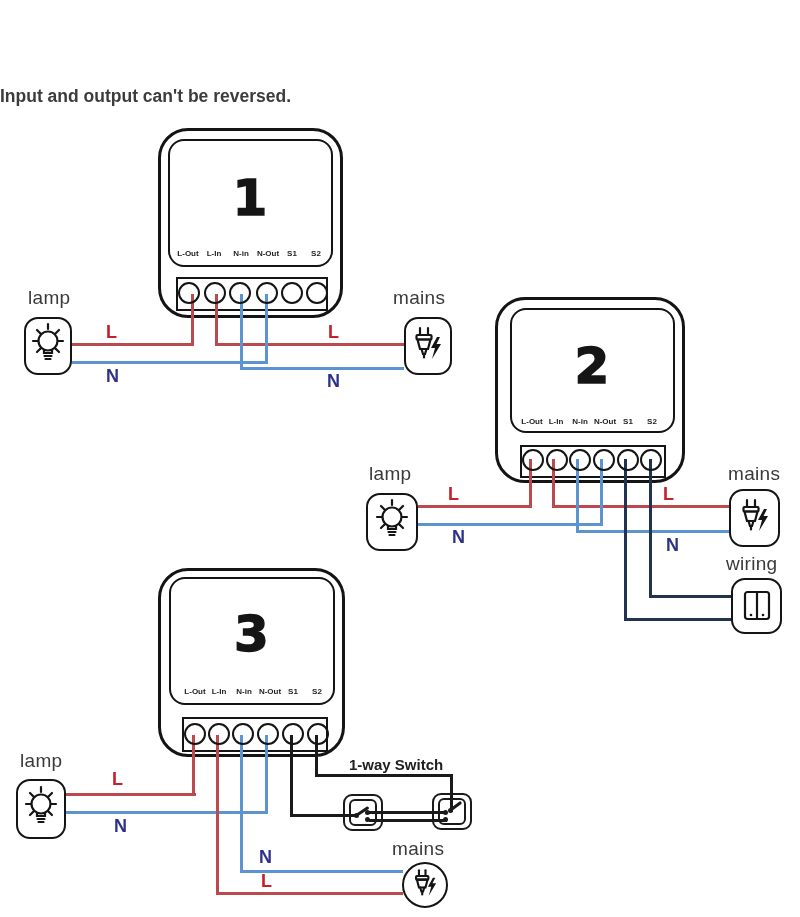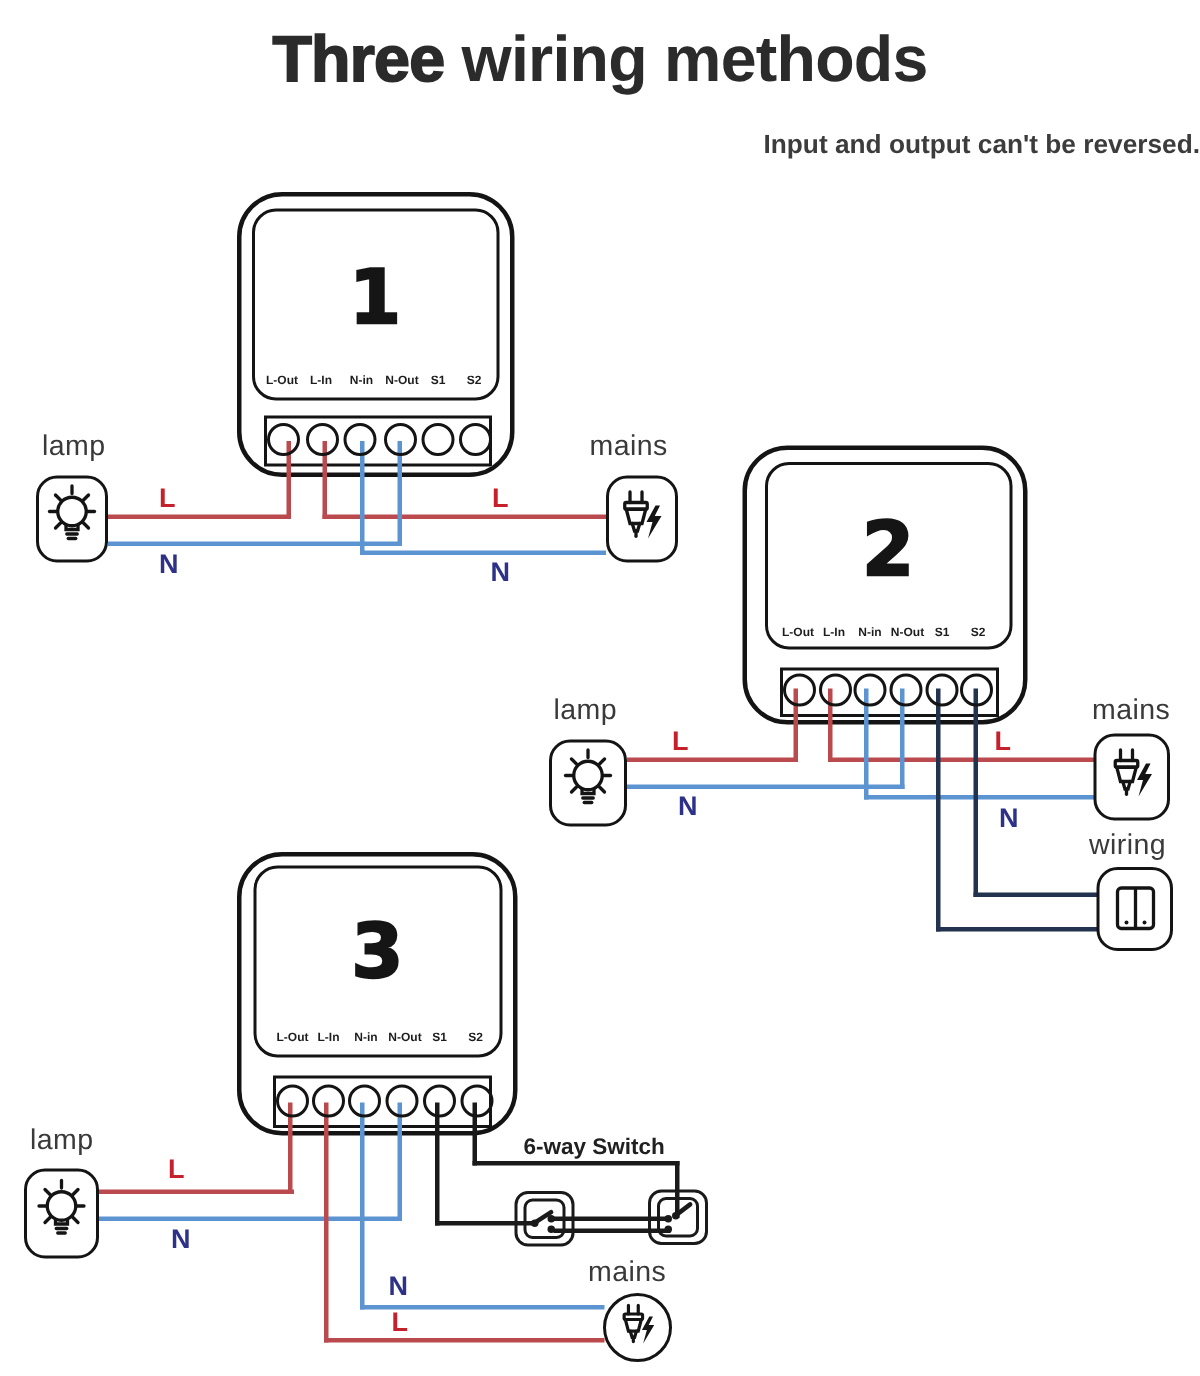--- a/index.html
+++ b/index.html
@@ -3,21 +3,21 @@
 <meta charset="utf-8">
 <style>
   html,body{margin:0;padding:0;background:#fff;}
   .canvas{position:relative;width:800px;height:917px;background:#ffffff;overflow:hidden;
           font-family:"Liberation Sans",sans-serif;}
 
   .title{position:absolute;top:16px;left:0;width:800px;text-align:center;
          font-size:43px;line-height:1.15;color:var(--title-text,#2b2b2b);letter-spacing:-0.5px;}
   .title .t-bold{font-weight:800;-webkit-text-stroke:1.2px var(--title-text,#2b2b2b);}
   .title .t-rest{font-weight:600;}
-  .subtitle{position:absolute;top:86px;left:0;width:800px;text-align:right;
+  .subtitle{position:absolute;top:86px;left:0;width:800px;text-align:left;
             font-size:17.5px;font-weight:700;color:#3c3c3c;}
 
   
   .module{position:absolute;background:#fff;border:3px solid var(--outline,#141414);
           border-radius:30px;box-sizing:border-box;}
   .module-inner{position:absolute;background:#fff;border:2.5px solid var(--outline,#141414);
           border-radius:16px;box-sizing:border-box;}
   .module-number{position:absolute;text-align:center;font-weight:900;color:#151515;
           font-family:"DejaVu Sans",sans-serif;font-size:50px;line-height:56px;height:56px;
           -webkit-text-stroke:1.5px #151515;letter-spacing:1px;}
@@ -60,23 +60,20 @@
           transform-origin:left center;border-radius:2px;}
   .two-way-label{position:absolute;font-size:15px;font-weight:700;color:#202020;z-index:5;}
 
   svg{display:block;}
 </style>
 </head>
 <body>
 
 <div class="canvas">
 
-  <div class="title">
-    <span class="t-bold">Three</span><span class="t-rest"> wiring methods</span>
-  </div>
   <div class="subtitle">Input and output can't be reversed.</div>
 
   <div class="module" style="left:158px;top:128px;width:185px;height:190px;"></div>
   <div class="module-inner" style="left:168px;top:139px;width:165px;height:128px;"></div>
   <div class="module-number" style="left:168px;top:170px;width:165px;">1</div>
   <span class="tlabel" style="left:188px;top:249px;">L-Out</span>
   <span class="tlabel" style="left:214px;top:249px;">L-In</span>
   <span class="tlabel" style="left:241px;top:249px;">N-in</span>
   <span class="tlabel" style="left:268px;top:249px;">N-Out</span>
   <span class="tlabel" style="left:292px;top:249px;">S1</span>
@@ -265,21 +262,21 @@
           <path d="M9 8 L12.5 11.5"></path>
           <path d="M31 8 L27.5 11.5"></path>
         <path d="M5 19 H10"></path>
           <path d="M35 19 H30"></path>
         <path d="M9 30 L12.5 26.5"></path>
           <path d="M31 30 L27.5 26.5"></path>
       </g>
     </svg>
   </div>
 
-  <span class="two-way-label" style="left:349px;top:756px;">6-way Switch</span>
+  <span class="two-way-label" style="left:349px;top:756px;">1-way Switch</span>
 
   <div class="tsw-outer" style="left:343px;top:794px;width:40px;height:37px;"></div>
   <div class="tsw-inner" style="left:349px;top:799px;width:28px;height:27px;"></div>
   <div class="dot" style="left:354px;top:813px;"></div>
   <div class="tline" style="left:356px;top:814px;width:15px;transform:rotate(-33deg);"></div>
   <div class="dot" style="left:365px;top:810px;"></div>
   <div class="dot" style="left:365px;top:817px;"></div>
 
   <div class="tsw-outer" style="left:432px;top:793px;width:40px;height:37px;"></div>
   <div class="tsw-inner" style="left:438px;top:798px;width:28px;height:27px;"></div>

